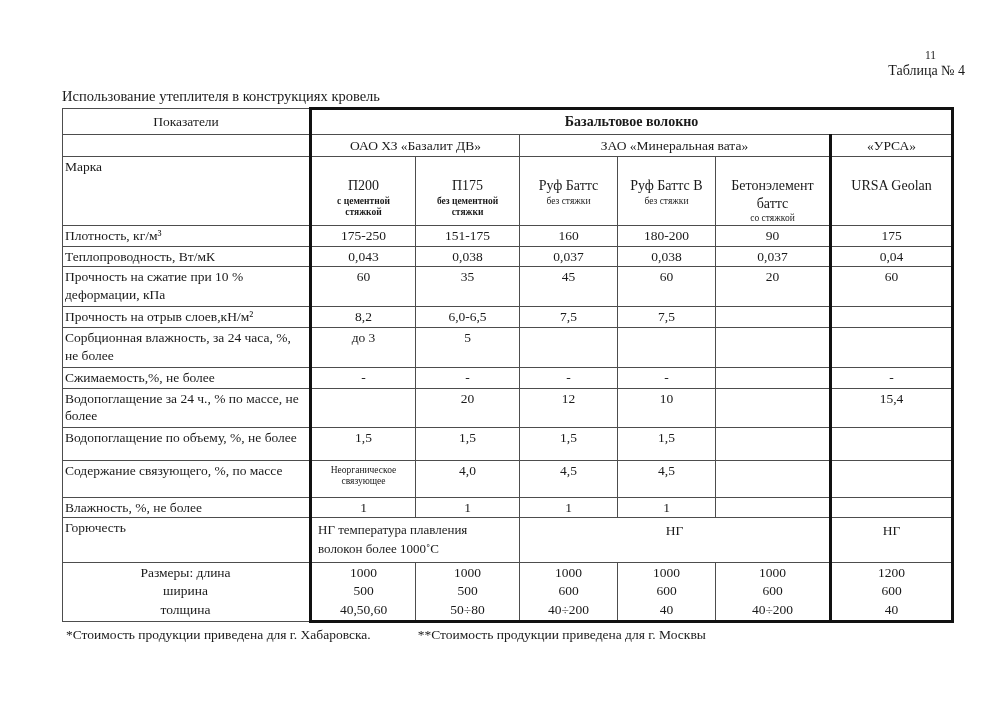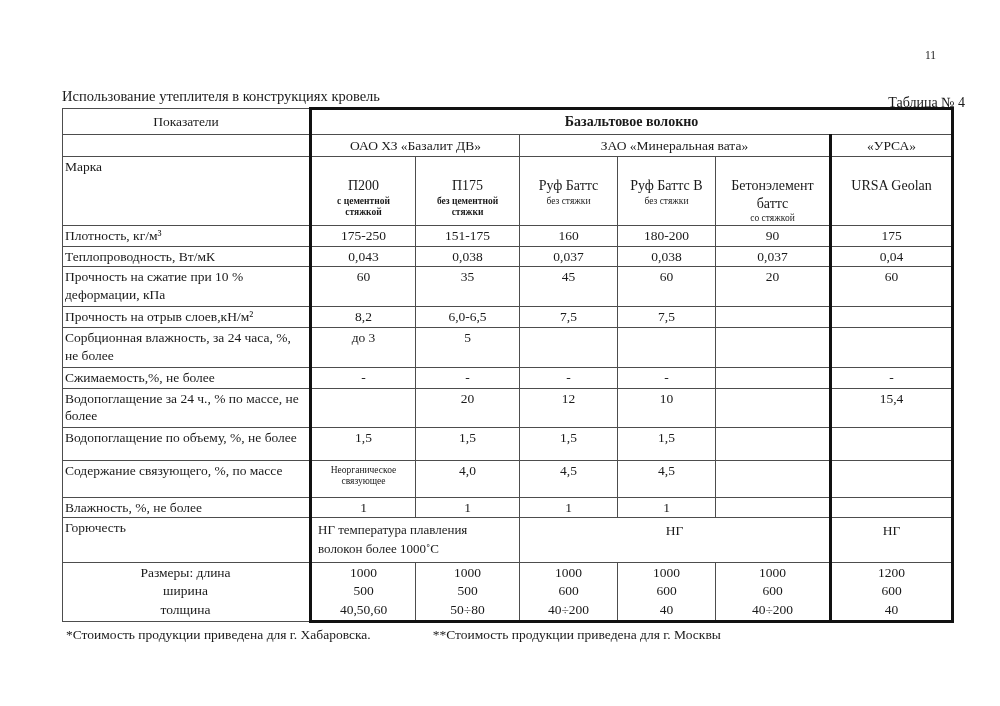--- a/index.html
+++ b/index.html
@@ -1,21 +1,21 @@
 <!DOCTYPE html>
 <html><head>
 <meta charset="utf-8">
 <style>
   html,body{margin:0;padding:0;}
   body{
     width:1000px;height:706px;position:relative;background:#ffffff;
     font-family:"Liberation Serif", serif;color:#1a1a1a;overflow:hidden;
   }
   .page-number{position:absolute;top:49px;right:64px;font-size:11.5px;}
-  .table-caption{position:absolute;top:63px;right:35px;font-size:14px;margin-top:32px;}
+  .table-caption{position:absolute;top:63px;right:35px;font-size:14px;}
   .doc-title{position:absolute;top:88px;left:62px;width:890px;text-align:left;font-size:14.5px;}
   .table-wrap{position:absolute;left:62px;top:107px;}
   table{border-collapse:collapse;table-layout:fixed;width:890px;}
   td{
     border:1px solid #4d4d4d;vertical-align:top;text-align:center;
     font-size:13.5px;padding:1px 3px;line-height:1.3;overflow:hidden;
   }
   .lbl{text-align:left;padding-left:2px;}
   .mid{vertical-align:middle;}
   .bold{font-weight:bold;}
@@ -26,21 +26,21 @@
   .bx-b{border-bottom:3px solid #111;}
   .brand .bname{font-size:14px;line-height:1.25;padding-top:19px;}
   .brand .bsub{font-size:9.5px;line-height:1.2;max-width:78px;margin:1px auto 0;}
   .brand .bsub.b{font-weight:bold;}
   .small-cell{font-size:9.5px;line-height:1.25;padding-top:4px;}
   .gor-basalit{text-align:left;padding:3px 6px;font-size:13px;line-height:1.45;}
   .gor-ng{padding-top:4px;}
   .razm div{line-height:18.5px;}
   .razm-lbl{text-align:center;}
   .footnotes{position:absolute;left:66px;top:627px;font-size:13.5px;white-space:nowrap;}
-  .footnotes .fn2{margin-left:62px;}
+  .footnotes .fn2{margin-left:47px;}
 </style>
 </head>
 <body>
 
 <div class="page-number">11</div>
 <div class="table-caption">Таблица № 4</div>
 <div class="doc-title">Использование утеплителя в конструкциях кровель</div>
 
 <div class="table-wrap">
 <table>

